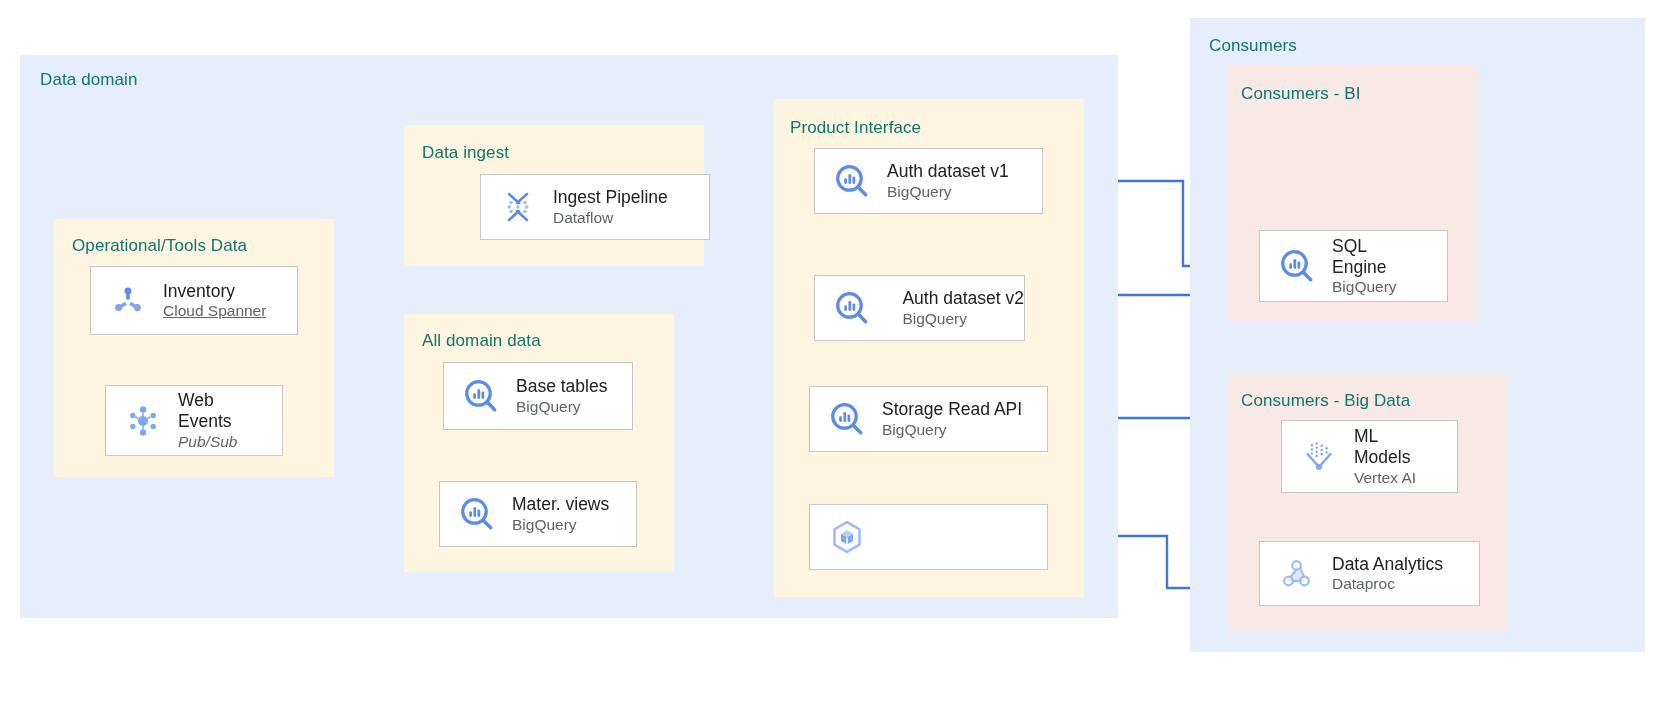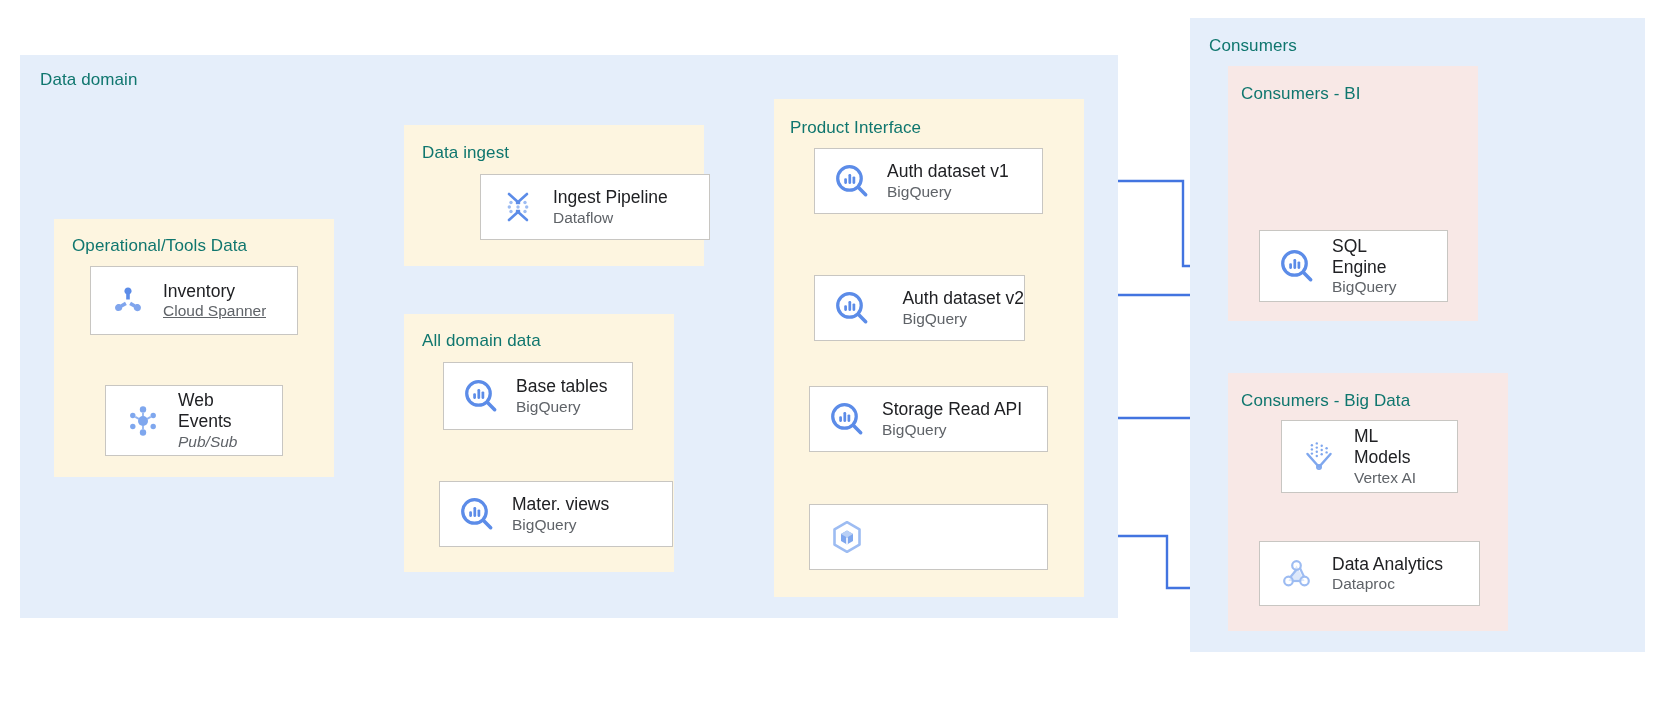--- a/index.html
+++ b/index.html
@@ -190,21 +190,21 @@
         </g>
         <path d="M26.2 26.2 L33 33" stroke="#5c8ce8" stroke-width="3.4" stroke-linecap="round"></path>
       </svg>
     </span>
     <span class="txt">
       <span class="title">Base tables</span>
       <span class="sub" style="display:block;">BigQuery</span>
     </span>
   </div>
 
-  <div class="node" style="left:439px; top:481px; width:234px; height:66px;">
+  <div class="node" style="left:439px; top:481px; width:198px; height:66px;">
     <span class="ico">
       <svg width="42" height="42" viewBox="0 0 40 40" xmlns="http://www.w3.org/2000/svg">
         <circle cx="17.6" cy="17.6" r="11.2" fill="none" stroke="#5c8ce8" stroke-width="3.1"></circle>
         <g fill="#5c8ce8">
           <rect x="12.6" y="17.4" width="2.6" height="5.4" rx="1.1"></rect>
           <rect x="16.6" y="13.4" width="2.6" height="9.4" rx="1.1"></rect>
           <rect x="20.5" y="15.6" width="2.6" height="7.2" rx="1.1"></rect>
         </g>
         <path d="M26.2 26.2 L33 33" stroke="#5c8ce8" stroke-width="3.4" stroke-linecap="round"></path>
       </svg>

